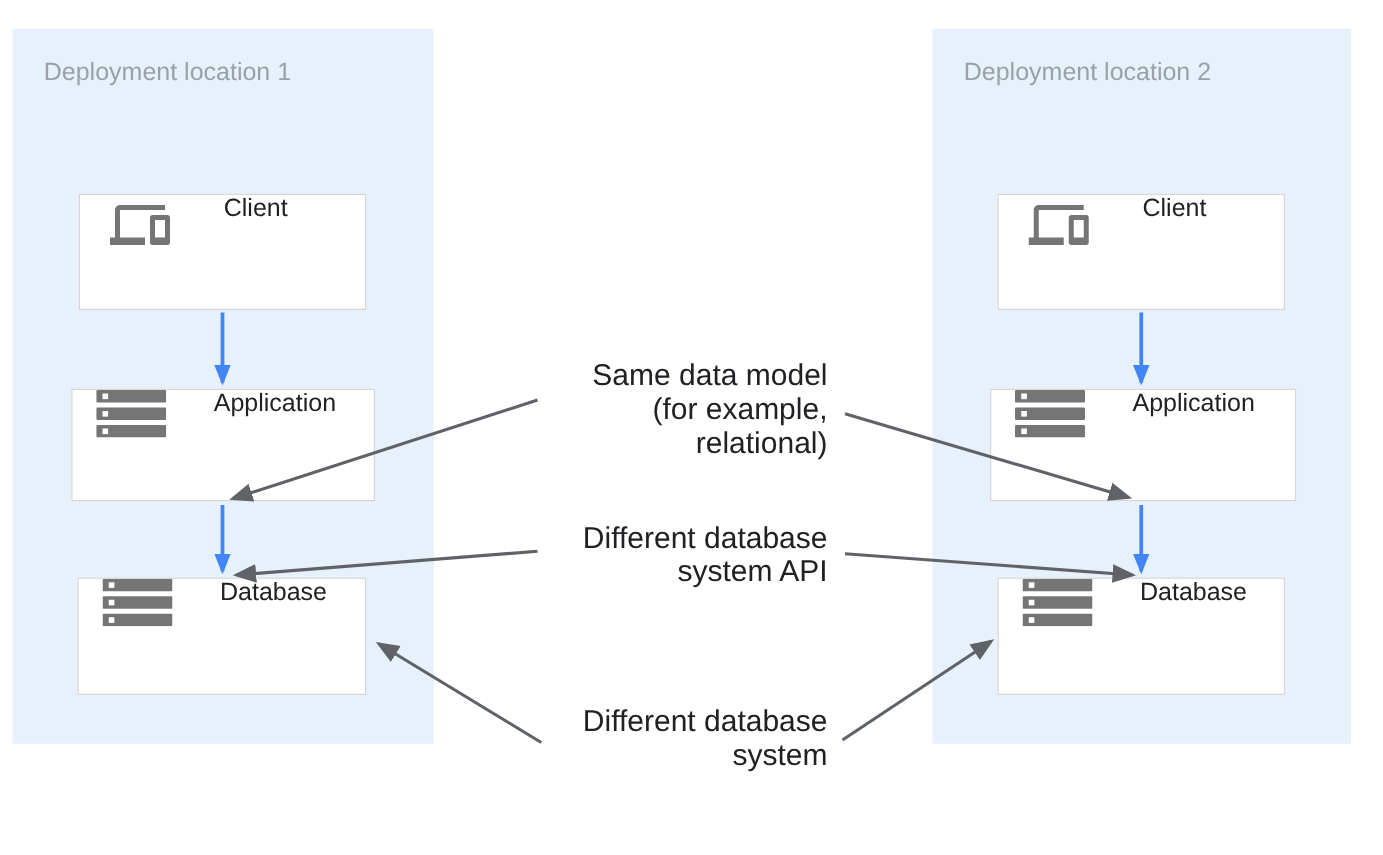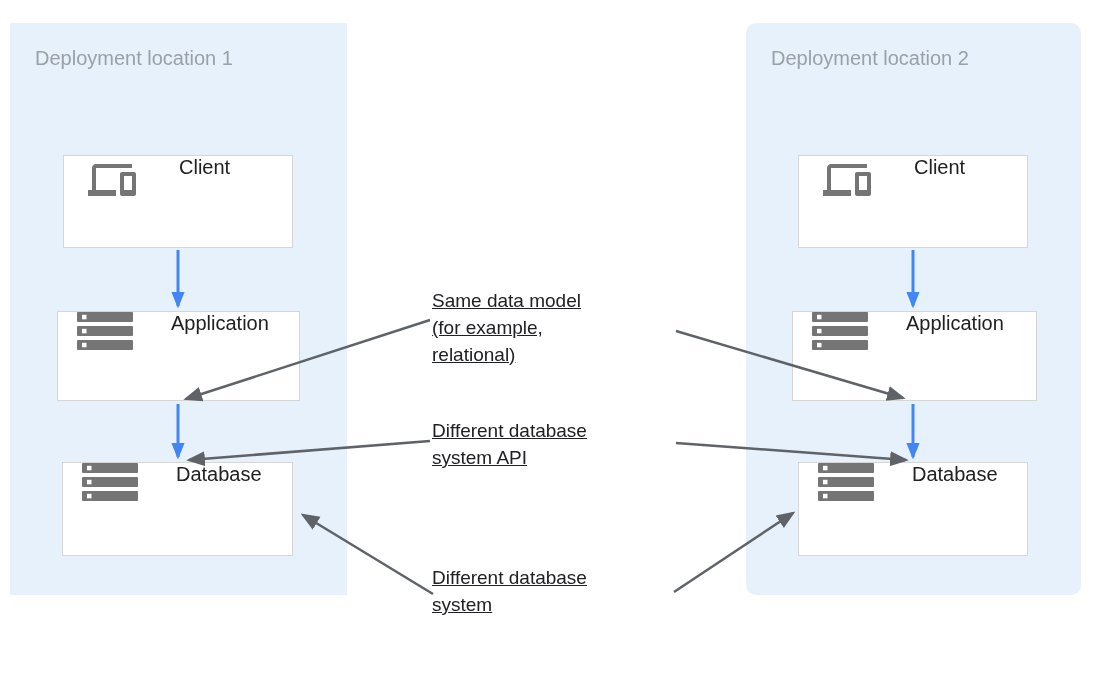--- a/index.html
+++ b/index.html
@@ -20,21 +20,21 @@
     width:1106px;height:679px;
     background:#fff;
     overflow:hidden;
   }
   .panel{
     position:absolute;
     top:23px;height:572px;
     background:var(--panel-bg,#E7F1FB);
   }
   .panel-1{left:10px;width:337px;}
-  .panel-2{left:746px;width:335px;border-radius:10px;}
+  .panel-2{left:746px;width:335px;}
   .panel-title{
     position:absolute;left:25px;top:24px;
     font-size:20px;font-weight:400;
     color:var(--panel-title,#9AA0A6);
     white-space:nowrap;
   }
   .node{
     position:absolute;
     background:#fff;
     border:1px solid var(--box-border,#D6D6D6);
@@ -54,25 +54,24 @@
   .p1-client{left:53px;top:132px;width:230px;height:93px;}
   .p1-app   {left:47px;top:288px;width:243px;height:90px;}
   .p1-db    {left:52px;top:439px;width:231px;height:94px;}
   .p2-client{left:52px;top:132px;width:230px;height:93px;}
   .p2-app   {left:46px;top:288px;width:245px;height:90px;}
   .p2-db    {left:52px;top:439px;width:230px;height:94px;}
 
   .annotation{
     position:absolute;
     width:230px;
-    text-align:left;
-    font-size:19px;line-height:27px;
+    text-align:right;
+    font-size:24px;line-height:27px;
     color:var(--annotation-text,#202124);
     white-space:pre-line;
-    text-decoration:underline;
   }
   .annotation-1{left:432px;top:287px;}
   .annotation-2{left:432px;top:417px;}
   .annotation-3{left:432px;top:564px;}
 
   .arrows-layer{
     position:absolute;inset:0;
     width:1106px;height:684px;
     pointer-events:none;
   }

